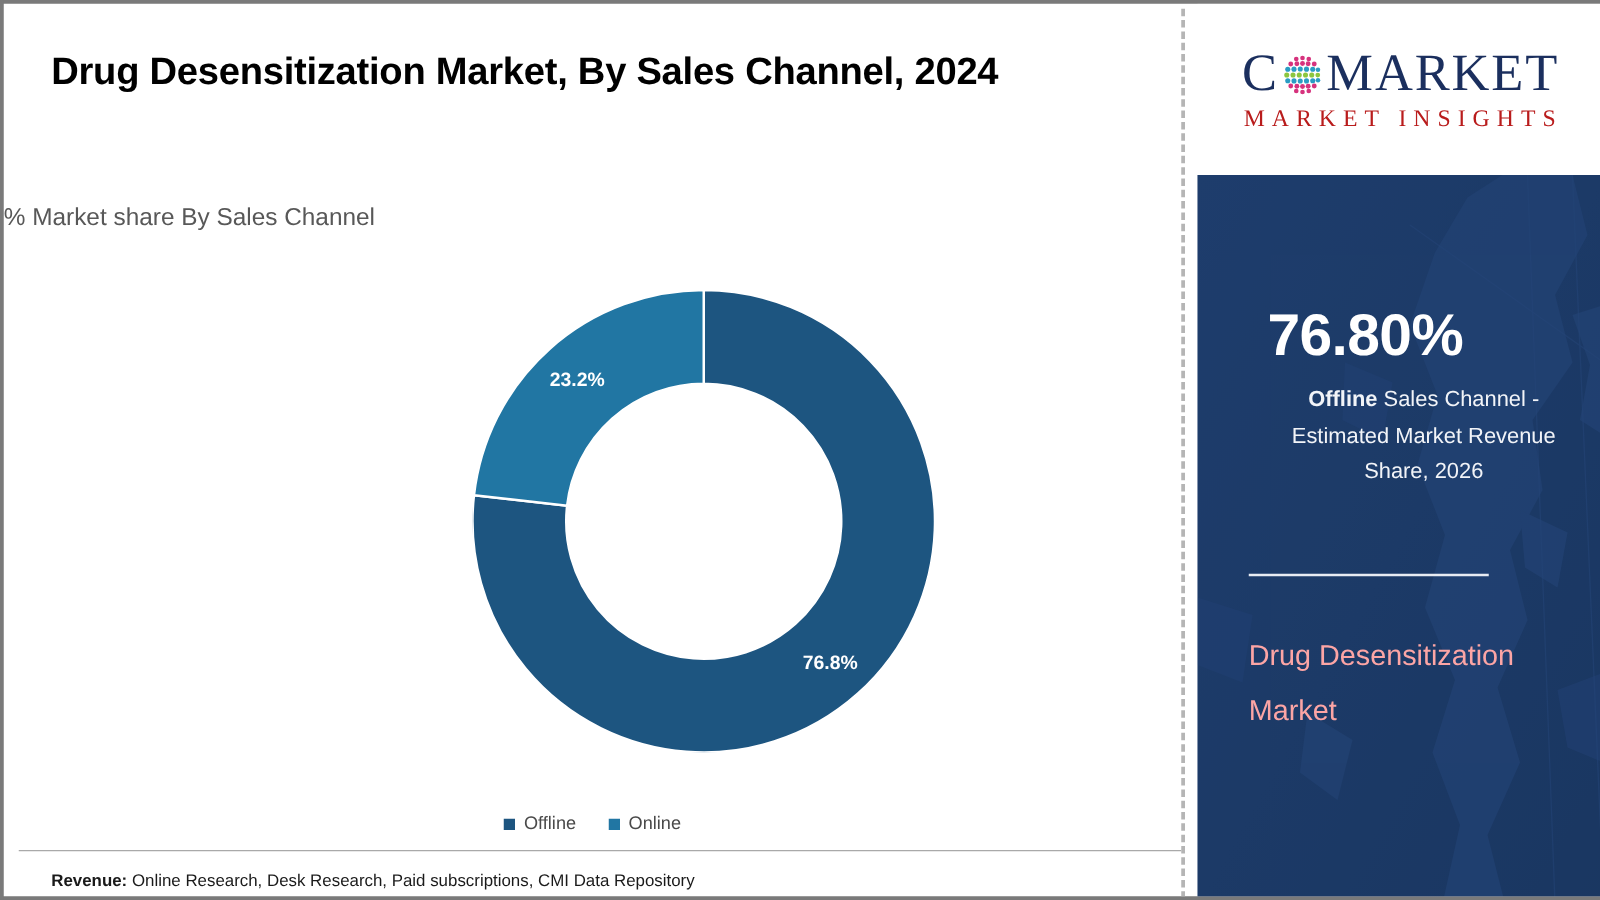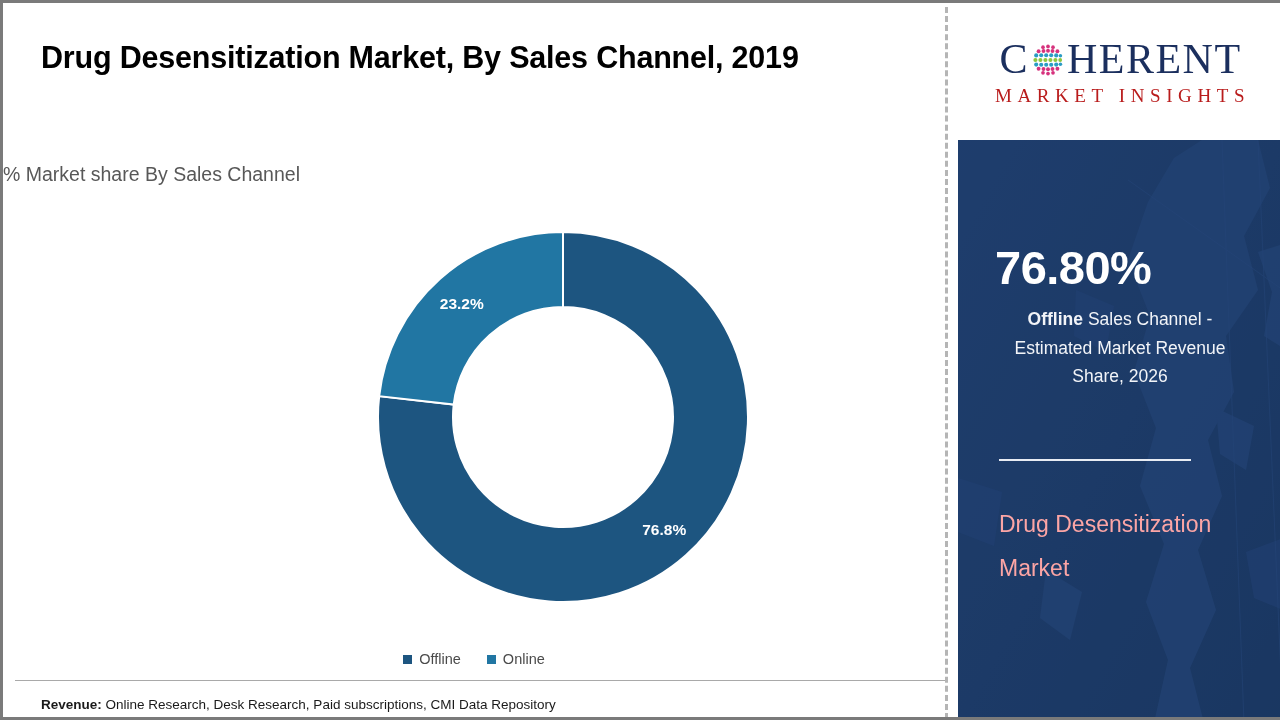--- a/index.html
+++ b/index.html
@@ -193,21 +193,21 @@
     background: #1d3b6b;
     overflow: hidden;
   }
   .blue-panel .map-texture {
     position: absolute;
     inset: 0;
     opacity: 0.5;
   }
   .panel-content {
     position: absolute;
-    left: 37px;
+    left: 56px;
     top: 103px;
     width: 250px;
     z-index: 2;
   }
   .big-stat {
     font-size: 47px;
     font-weight: bold;
     color: #ffffff;
     line-height: 1.05;
     letter-spacing: -0.5px;
@@ -242,21 +242,21 @@
     z-index: 2;
   }
 </style>
 </head>
 <body>
 
 <div class="page">
 
   <div class="left-pane">
 
-    <div class="chart-title">Drug Desensitization Market, By Sales Channel, 2019</div>
+    <div class="chart-title">Drug Desensitization Market, By Sales Channel, 2024</div>
 
     <div class="chart-subtitle">% Market share By Sales Channel</div>
 
 
     <div class="donut-wrap">
       <svg viewBox="0 0 370 370" xmlns="http://www.w3.org/2000/svg">
 
         <path id="slice-offline" d="M 185 0 A 185 185 0 1 1 1.1819075537984531 164.1215687984059 L 75.70275584279908 172.58579766391702 A 110 110 0 1 0 185 75 Z" fill="#1d5580" stroke="#ffffff" stroke-width="2"></path>
 
         <path id="slice-online" d="M 1.1819075537984531 164.1215687984059 A 185 185 0 0 1 184.99999999999997 0 L 184.99999999999997 75 A 110 110 0 0 0 75.70275584279908 172.58579766391702 Z" fill="#2176a3" stroke="#ffffff" stroke-width="2"></path>
@@ -331,21 +331,21 @@
               <circle cx="18" cy="27.2" r="1.95" fill="#d6327d"></circle>
               <circle cx="22.5" cy="27.0" r="1.95" fill="#d6327d"></circle>
               <circle cx="27.4" cy="26.8" r="1.95" fill="#d6327d"></circle>
 
               <circle cx="13" cy="30.8" r="1.85" fill="#d6327d"></circle>
               <circle cx="18" cy="31.6" r="1.85" fill="#d6327d"></circle>
               <circle cx="23" cy="30.8" r="1.85" fill="#d6327d"></circle>
             </g>
           </svg>
         </span>
-        <span class="logo-word">HERENT</span>
+        <span class="logo-word">MARKET</span>
       </div>
       <div class="logo-sub">MARKET INSIGHTS</div>
     </div>
 
     <div class="blue-panel">
 
       <svg class="map-texture" viewBox="0 0 325 583" preserveAspectRatio="none" xmlns="http://www.w3.org/2000/svg">
         <defs>
           <linearGradient id="pg" x1="0" y1="0" x2="1" y2="1">
             <stop offset="0%" stop-color="#20406f"></stop>

